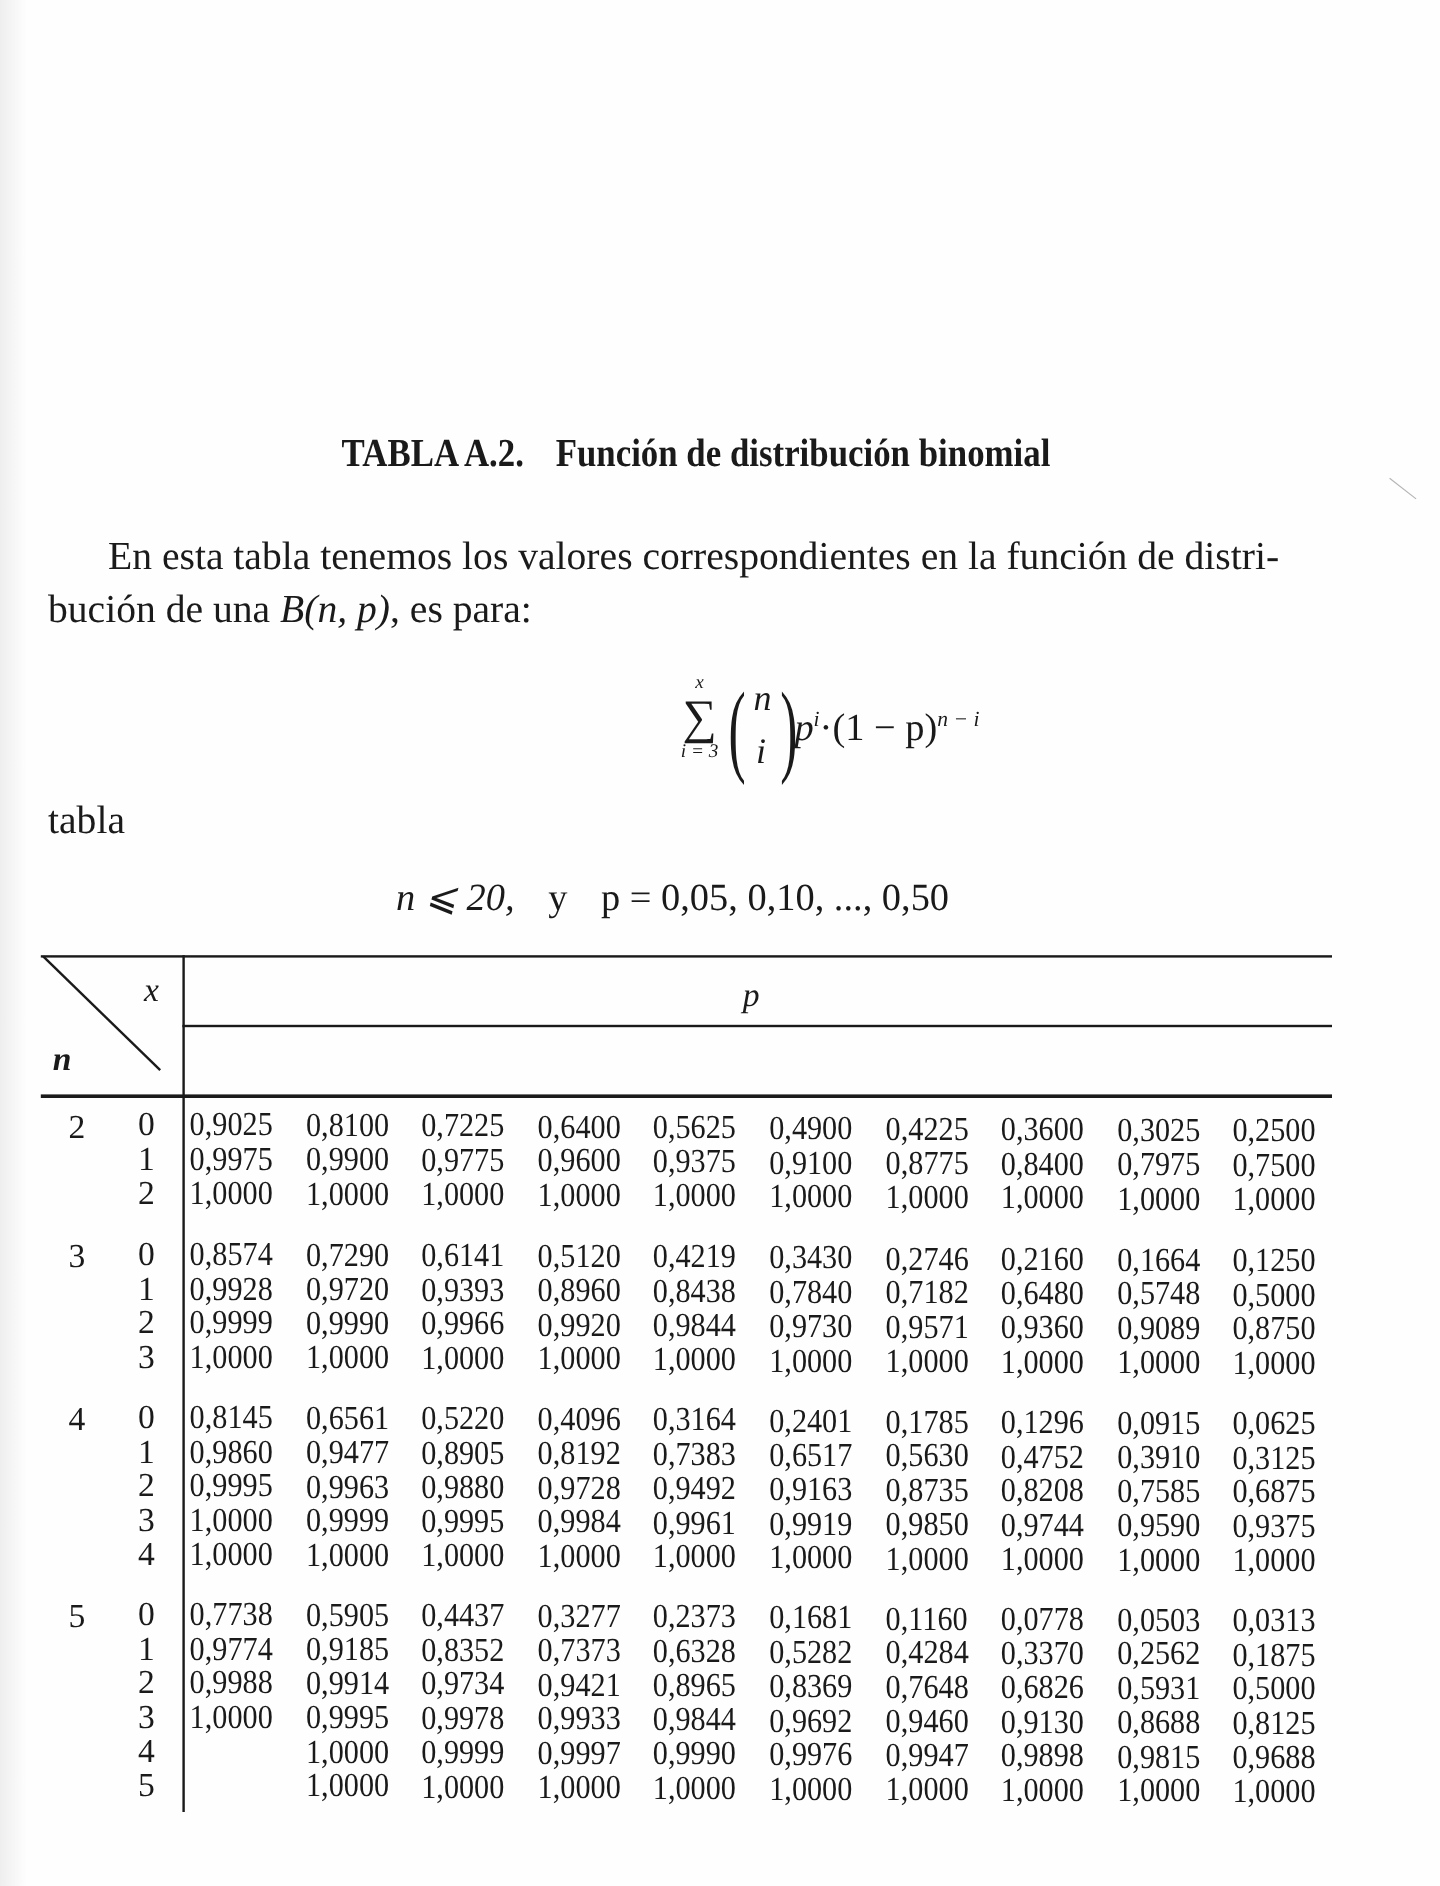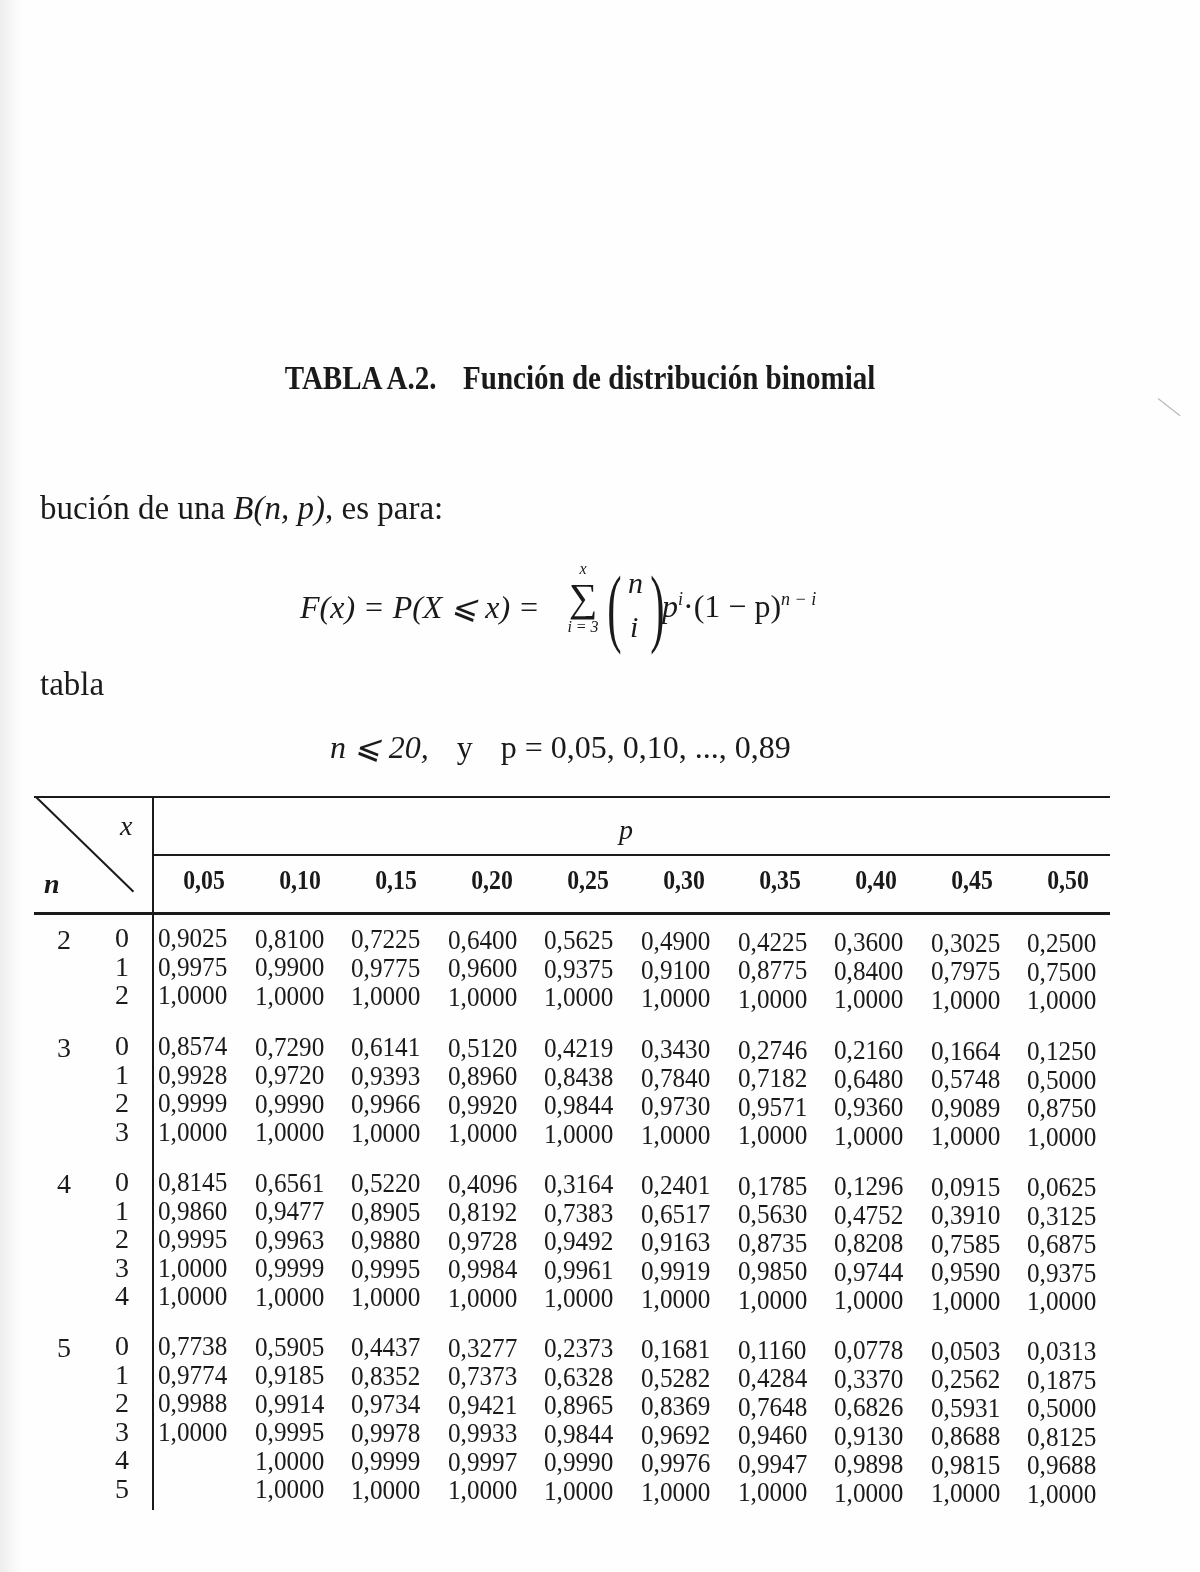--- a/index.html
+++ b/index.html
@@ -85,67 +85,54 @@
 <body>
 
 <div class="edge-shade"></div>
 <div class="stray-mark"></div>
 
 <div class="title">
   <span>TABLA A.2.</span><span class="gap"></span><span>Función de distribución binomial</span>
 </div>
 
 <div class="intro">
-  <p><br>
+  <p><span>En esta tabla tenemos los valores correspondientes en la función de distri-</span><br>
   <span style="display:inline-block;margin-left:-50px"><span>bución de una </span><i>B(n, p)</i><span>, es para:</span></span></p>
 </div>
 
 <div class="formula">
-  <span class="lhs">F(x) = P(X ⩽ x) = </span>
   <span class="sum">
     <span class="up">x</span>
     <span class="sig">∑</span>
     <span class="lo">i = 3</span>
   </span>
   <span class="binom">
     <span class="paren lp">(</span>
     <span class="n">n</span>
     <span class="i">i</span>
     <span class="paren rp">)</span>
   </span>
   <span class="rhs"><i>p</i><sup>i</sup><span>·(1 − p)</span><sup>n − i</sup></span>
 </div>
 
 <div class="para">tabla</div>
 
 <div class="range">
-  <span class="it">n ⩽ 20,</span><span class="sp"></span><span>y</span><span class="sp"></span><span>p = 0,05, 0,10, ..., 0,89</span>
+  <span class="it">n ⩽ 20,</span><span class="sp"></span><span>y</span><span class="sp"></span><span>p = 0,05, 0,10, ..., 0,50</span>
 </div>
 
 <div class="tbl" id="tbl">
   <div class="hline" style="left:0;top:4px;width:1076px;"></div>
   <div class="hline" style="left:118px;top:62px;width:958px;"></div>
   <div class="hline" style="left:0;top:120px;width:1076px;height:3px;"></div>
   <div class="vline" style="left:118px;top:4px;height:714px;"></div>
   <div class="diag"></div>
   <span class="hdr-x">x</span>
   <span class="hdr-n">n</span>
   <span class="hdr-p">p</span>
-  <div class="pcols" id="pcols">
-      <span class="pcol" style="left: 4px;">0,05</span>
-      <span class="pcol" style="left: 100px;">0,10</span>
-      <span class="pcol" style="left: 196px;">0,15</span>
-      <span class="pcol" style="left: 292px;">0,20</span>
-      <span class="pcol" style="left: 388px;">0,25</span>
-      <span class="pcol" style="left: 484px;">0,30</span>
-      <span class="pcol" style="left: 580px;">0,35</span>
-      <span class="pcol" style="left: 676px;">0,40</span>
-      <span class="pcol" style="left: 772px;">0,45</span>
-      <span class="pcol" style="left: 868px;">0,50</span>
-    </div>
   <div id="body">
       <div class="group" style="top: 132px;">
         <span class="nlab">2</span>
         <div class="row" style="top: 0px;">
           <span class="xlab">0</span>
           <span class="cell" style="left: 124px; top: 0px;">0,9025</span>
           <span class="cell" style="left: 220.6px; top: 0.6px;">0,8100</span>
           <span class="cell" style="left: 317.2px; top: 1.2px;">0,7225</span>
           <span class="cell" style="left: 413.8px; top: 1.8px;">0,6400</span>
           <span class="cell" style="left: 510.4px; top: 2.4px;">0,5625</span>

